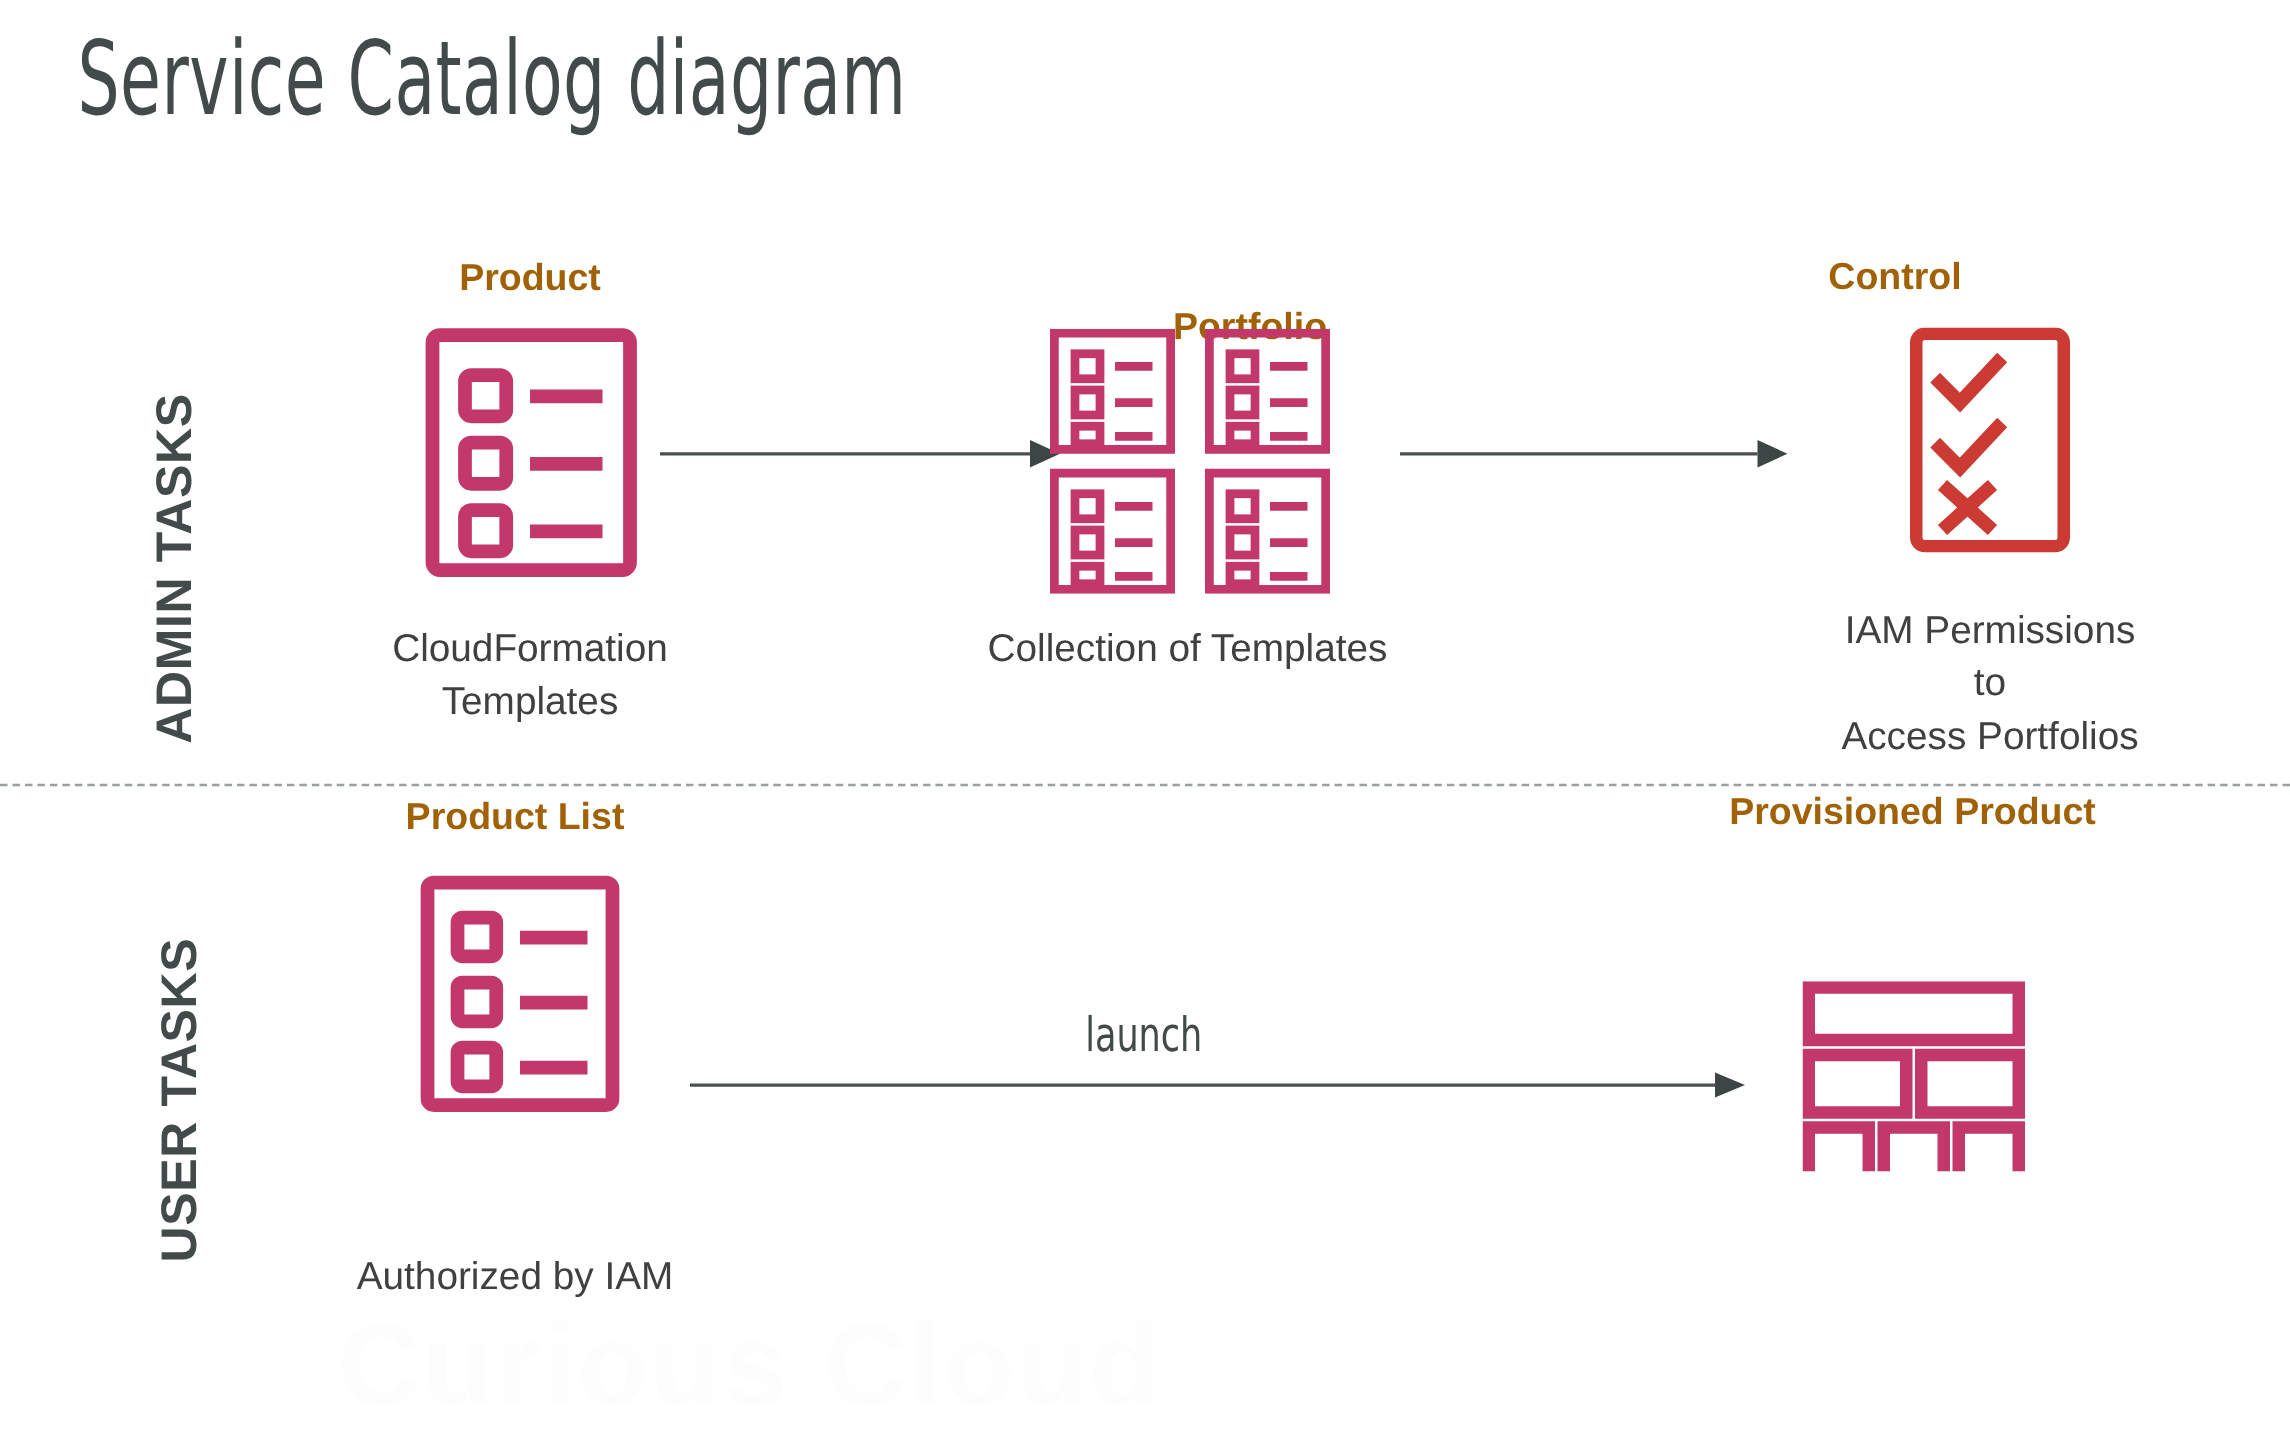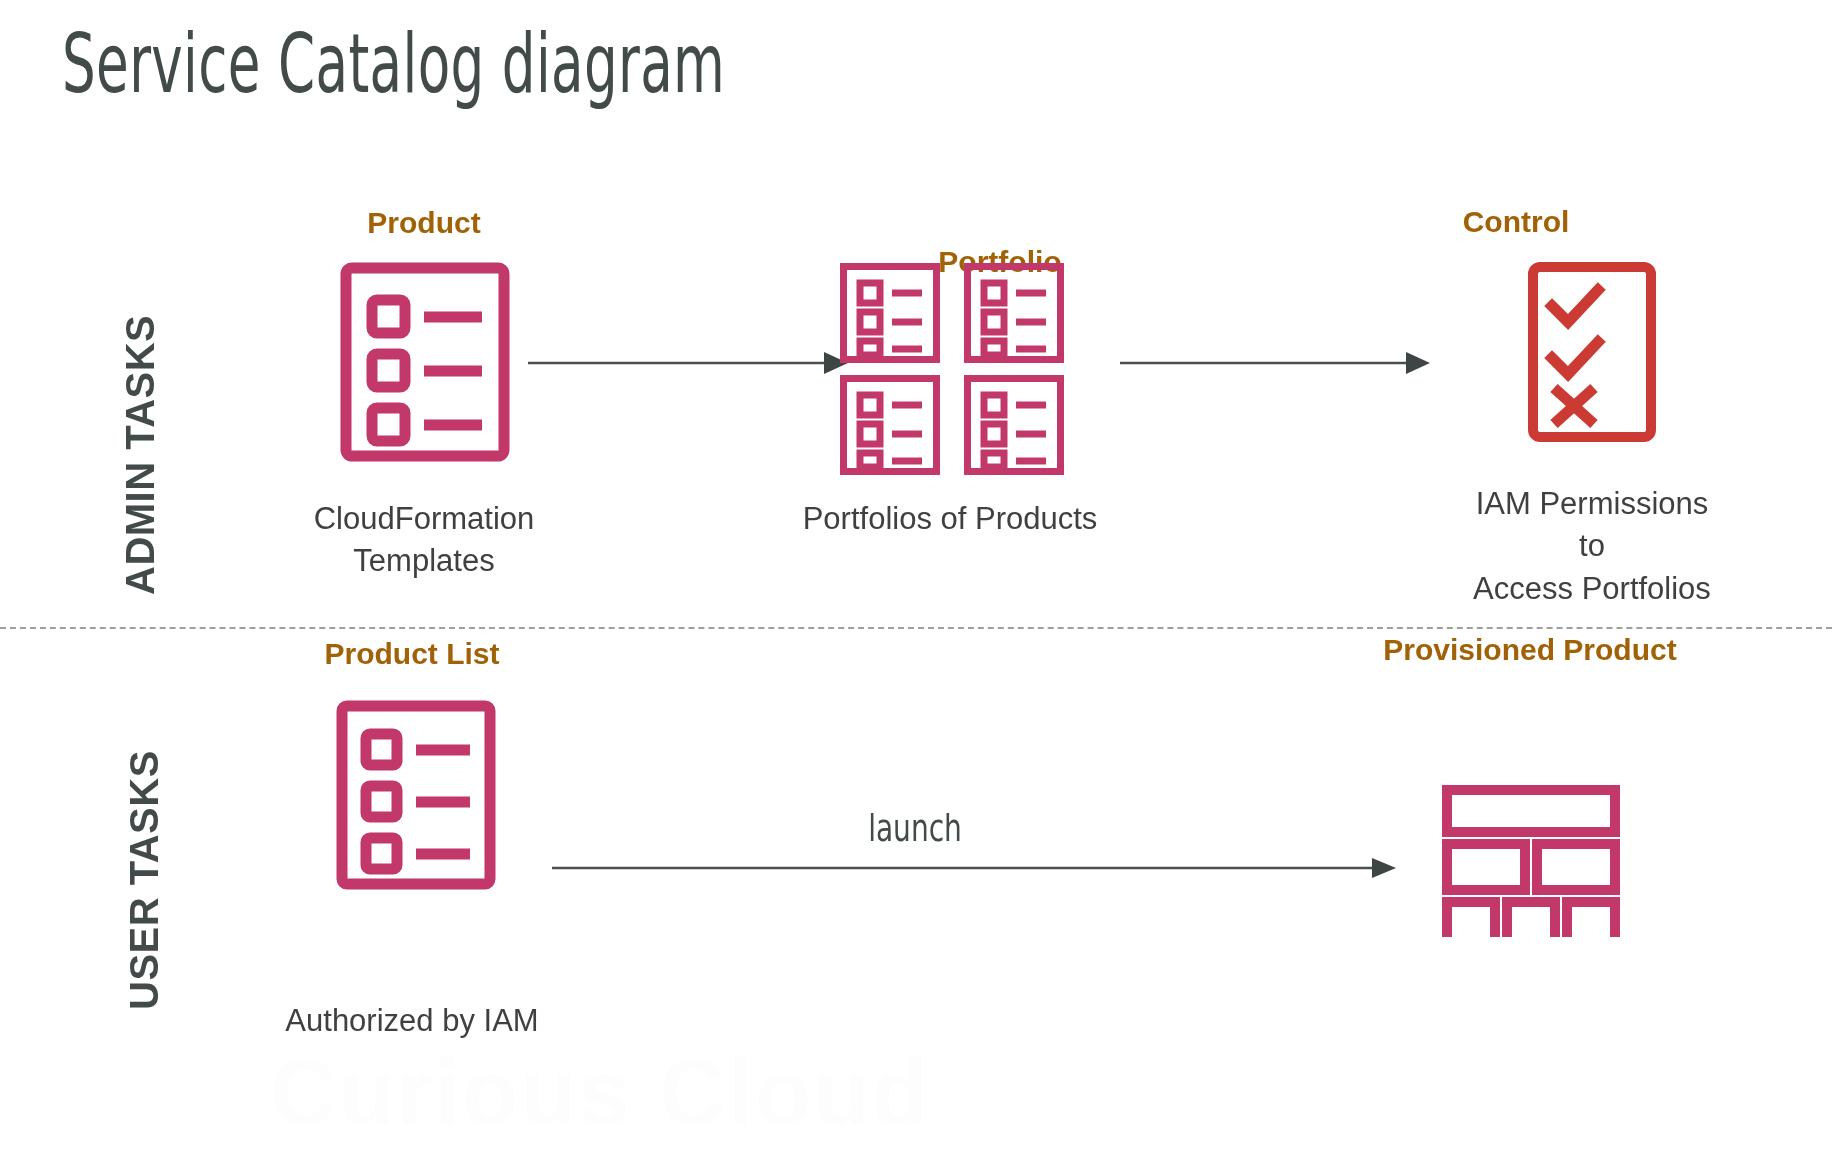--- a/index.html
+++ b/index.html
@@ -163,21 +163,21 @@
         <line x1="52" y1="59" x2="82" y2="59" stroke="#C2386A" stroke-width="7"></line>
         <rect x="20" y="78" width="20" height="14" fill="none" stroke="#C2386A" stroke-width="7"></rect>
         <line x1="52" y1="86" x2="82" y2="86" stroke="#C2386A" stroke-width="7"></line>
       </g>
       <use href="#pf-card" x="124" y="0"></use>
       <use href="#pf-card" x="0" y="112"></use>
       <use href="#pf-card" x="124" y="112"></use>
     </svg>
   </div>
 
-  <div class="node-caption" style="left:950px; top:498px;">Portfolios of Products</div>
+  <div class="node-caption" style="left:950px; top:498px;">Collection of Templates</div>
 
   <div class="arrow" style="left:1120px; top:340px;">
     <svg width="310" height="46" viewBox="0 0 310 46" aria-hidden="true">
       <line x1="0" y1="23" x2="286" y2="23" stroke="#4A5050" stroke-width="2.6"></line>
       <polygon points="286,12 310,23 286,34" fill="#3E4545"></polygon>
     </svg>
   </div>
 
   <div class="node-title" style="left:1516px; top:205px;">Control</div>
 

